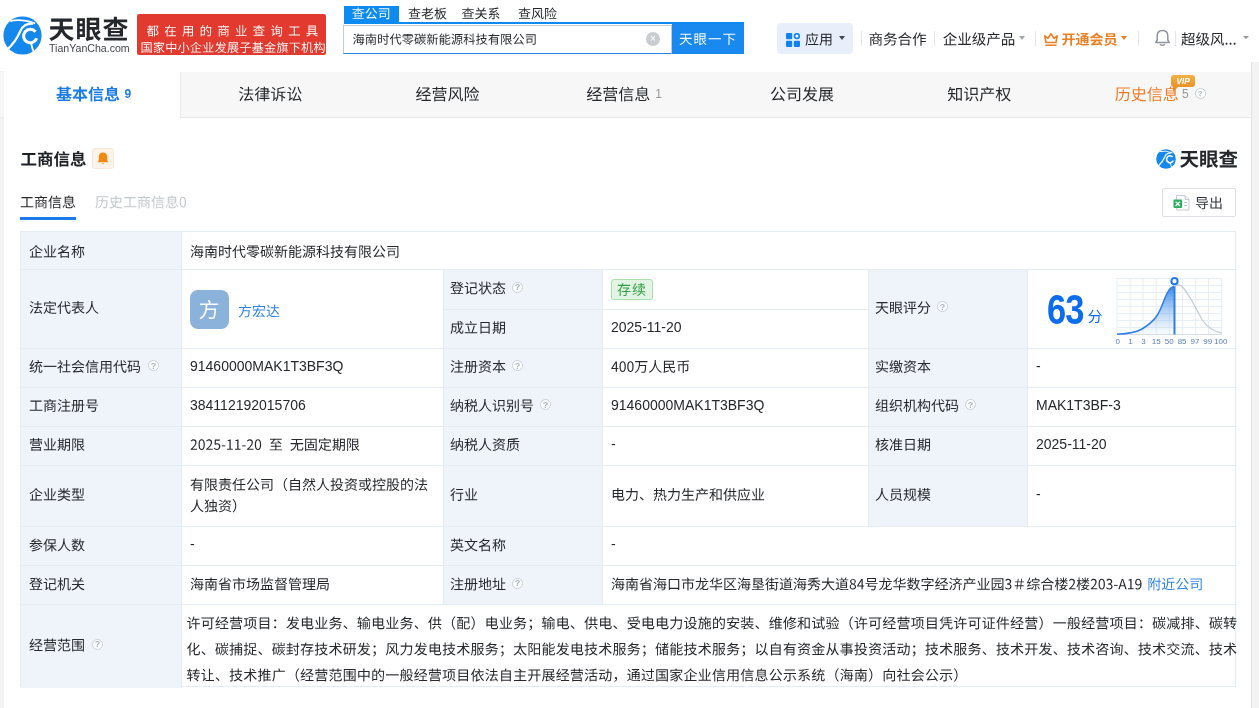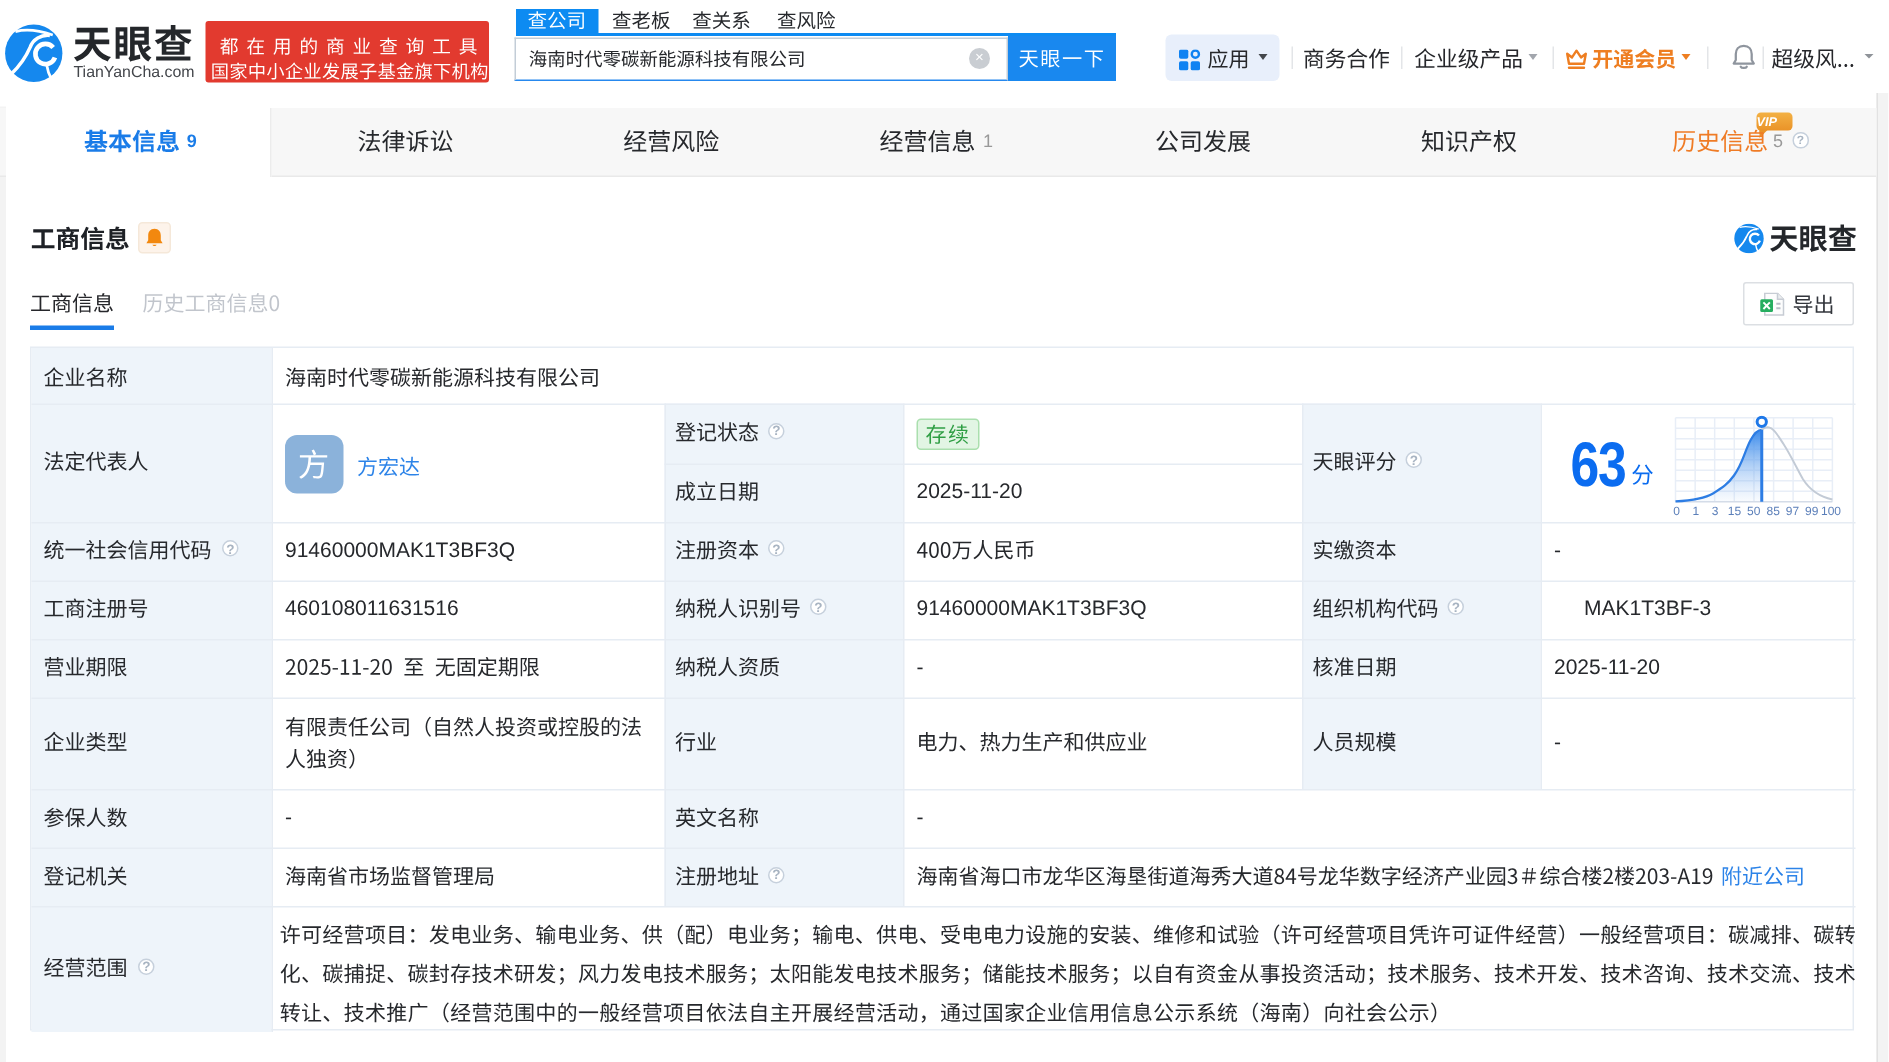--- a/index.html
+++ b/index.html
@@ -47,21 +47,21 @@
 <div class="abs" style="left:1120.5px;top:36.4px;width:0;height:0;border-left:3.75px solid transparent;border-right:3.75px solid transparent;border-top:4.125px solid #ee7e21"></div>
 <div class="abs" style="left:1242.7px;top:36.4px;width:0;height:0;border-left:3.5px solid transparent;border-right:3.5px solid transparent;border-top:3.8500000000000005px solid #8f9399"></div>
 <div class="abs" style="left:861px;top:31px;width:1px;height:15px;background:#e3e5e8"></div>
 <div class="abs" style="left:934px;top:31px;width:1px;height:15px;background:#e3e5e8"></div>
 <div class="abs" style="left:1034.5px;top:31px;width:1px;height:15px;background:#e3e5e8"></div>
 <div class="abs" style="left:1138px;top:31px;width:1px;height:15px;background:#e3e5e8"></div>
 <div class="abs" style="left:1174.5px;top:31px;width:1px;height:15px;background:#e3e5e8"></div>
 
 <div class="abs" style="left:0;top:72px;width:1251px;height:46px;background:#f7f7f7;border-bottom:1px solid #e9e9e9"></div>
 <div class="abs" style="left:4px;top:72px;width:177px;height:45.5px;background:#fff;border-right:1px solid #ececec"></div>
-<div class="abs" style="left:1171px;top:74.5px;width:24px;height:12px;background:linear-gradient(180deg,#f3b144,#ea9328);border-radius:3px;color:#fff;font-size:8.5px;font-weight:700;font-style:italic;line-height:12px;z-index:6">VIP</div>
+<div class="abs" style="left:1171px;top:74.5px;width:24px;height:12px;background:linear-gradient(180deg,#f3b144,#ea9328);border-radius:3px;color:#fff;font-size:8.5px;font-weight:700;font-style:italic;text-align:center;line-height:12px;z-index:6">VIP</div>
 <div class="abs" style="left:1173px;top:86px;width:0;height:0;border-left:3px solid #ea9328;border-right:3px solid transparent;border-bottom:3px solid transparent;border-top:3px solid #ea9328;z-index:6"></div>
 
 <div class="abs" style="left:92px;top:148px;width:22px;height:21px;background:#fdf3ea;border:1px solid #f5e8d9;border-radius:3px"></div>
 <svg class="abs" style="left:97px;top:152px" width="12" height="13" viewBox="0 0 12 13">
     <path d="M6 0.5 C 3.2 0.5 1.8 2.5 1.8 5 V8.2 L0.6 10.2 H11.4 L10.2 8.2 V5 C 10.2 2.5 8.8 0.5 6 0.5 Z" fill="#f2880f"></path>
     <path d="M4.6 11.2 C 5 12.3 7 12.3 7.4 11.2 Z" fill="#f2880f"></path>
   </svg>
 <svg class="abs" style="left:1156px;top:149px" width="20" height="20" viewBox="0 0 40 40">
     <circle cx="20" cy="20" r="19.6" fill="#1588ee"></circle>
     <path d="M7.5 5.2 Q 18 2.4 33 7.5" stroke="#fff" stroke-width="1.8" fill="none"></path>
@@ -136,23 +136,23 @@
 <div class="qi" style="left:512px;top:281.5px;width:11px;height:11px;font-size:9px">?</div>
 <div class="qi" style="left:937px;top:301.0px;width:11px;height:11px;font-size:9px">?</div>
 <div class="qi" style="left:512px;top:577.5px;width:11px;height:11px;font-size:9px">?</div>
 <div class="qi" style="left:92px;top:638.5px;width:11px;height:11px;font-size:9px">?</div>
 <div class="qi" style="left:1195px;top:88.25px;width:10.5px;height:10.5px;font-size:8px">?</div>
 <div class="lt" style="left:49px;top:41.9px;font-size:10.6px;color:#43464b;font-weight:400;letter-spacing:0px;">TianYanCha.com</div>
 <div class="lt" style="left:124.5px;top:86.6px;font-size:12px;color:#1a7ce8;font-weight:700;letter-spacing:0px;">9</div>
 <div class="lt" style="left:655.3px;top:87.1px;font-size:12px;color:#999;font-weight:400;letter-spacing:0px;">1</div>
 <div class="lt" style="left:1182px;top:87.1px;font-size:12px;color:#999;font-weight:400;letter-spacing:0px;">5</div>
 <div class="lt" style="left:190px;top:357.8px;font-size:14px;color:#26282c;font-weight:400;letter-spacing:0px;">91460000MAK1T3BF3Q</div>
-<div class="lt" style="left:190px;top:396.8px;font-size:14px;color:#26282c;font-weight:400;letter-spacing:0px;">460108011631516</div>
+<div class="lt" style="left:190px;top:396.8px;font-size:14px;color:#26282c;font-weight:400;letter-spacing:0px;">384112192015706</div>
 <div class="lt" style="left:611px;top:396.8px;font-size:14px;color:#26282c;font-weight:400;letter-spacing:0px;">91460000MAK1T3BF3Q</div>
-<div class="lt" style="left:1036px;top:396.8px;font-size:14px;color:#26282c;font-weight:400;letter-spacing:0px;margin-left:20px;">MAK1T3BF-3</div>
+<div class="lt" style="left:1036px;top:396.8px;font-size:14px;color:#26282c;font-weight:400;letter-spacing:0px;">MAK1T3BF-3</div>
 <div class="lt" style="left:611px;top:318.8px;font-size:14px;color:#26282c;font-weight:400;letter-spacing:0px;">2025-11-20</div>
 <div class="lt" style="left:1036px;top:435.8px;font-size:14px;color:#26282c;font-weight:400;letter-spacing:0px;">2025-11-20</div>
 <div class="lt" style="left:1036px;top:357.8px;font-size:14px;color:#26282c;font-weight:400;letter-spacing:0px;">-</div>
 <div class="lt" style="left:611px;top:435.8px;font-size:14px;color:#26282c;font-weight:400;letter-spacing:0px;">-</div>
 <div class="lt" style="left:1036px;top:485.8px;font-size:14px;color:#26282c;font-weight:400;letter-spacing:0px;">-</div>
 <div class="lt" style="left:190px;top:536.3px;font-size:14px;color:#26282c;font-weight:400;letter-spacing:0px;">-</div>
 <div class="lt" style="left:611px;top:536.3px;font-size:14px;color:#26282c;font-weight:400;letter-spacing:0px;">-</div>
 <svg id="ov" width="1259" height="708" viewBox="0 0 1259 708">
     <defs>
       <path id="q0" d="M64 481V358H401C360 231 261 100 29 19C55 -5 92 -55 108 -84C334 -1 447 126 503 259C586 94 709 -22 897 -82C915 -48 951 4 980 30C784 81 656 197 585 358H936V481H553C554 507 555 532 555 556V659H897V783H101V659H429V558C429 534 428 508 426 481Z"></path>

